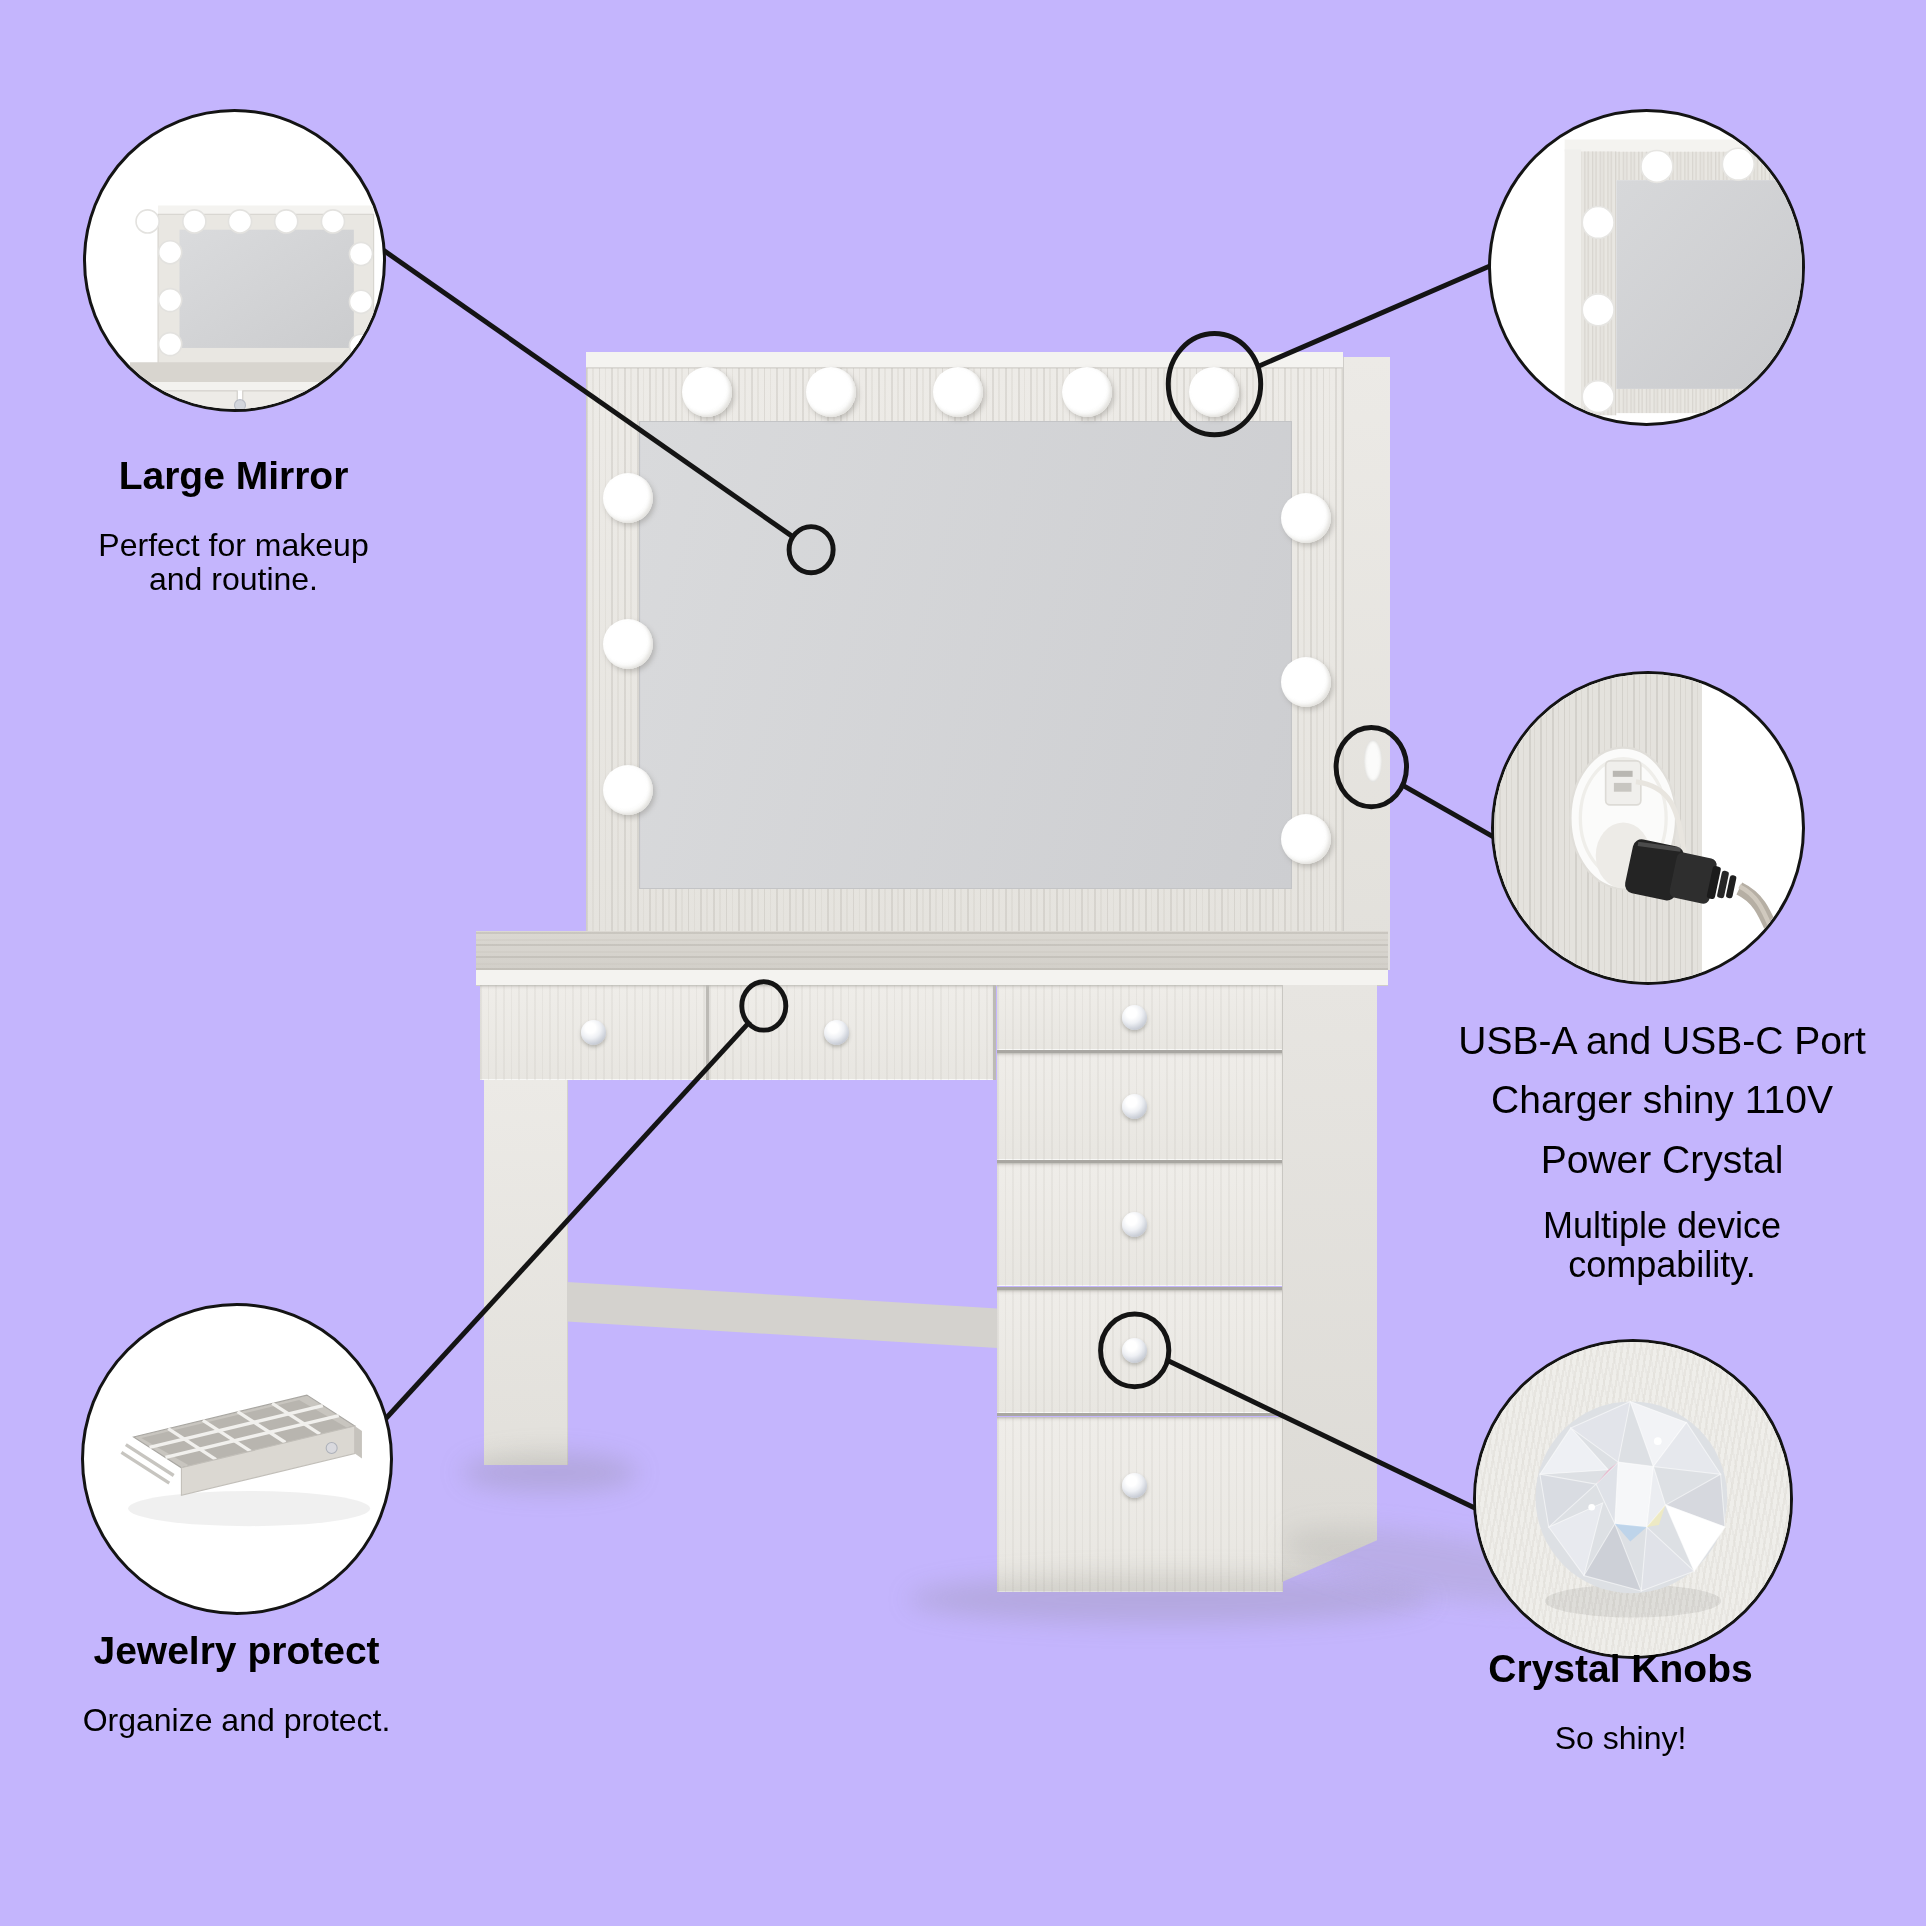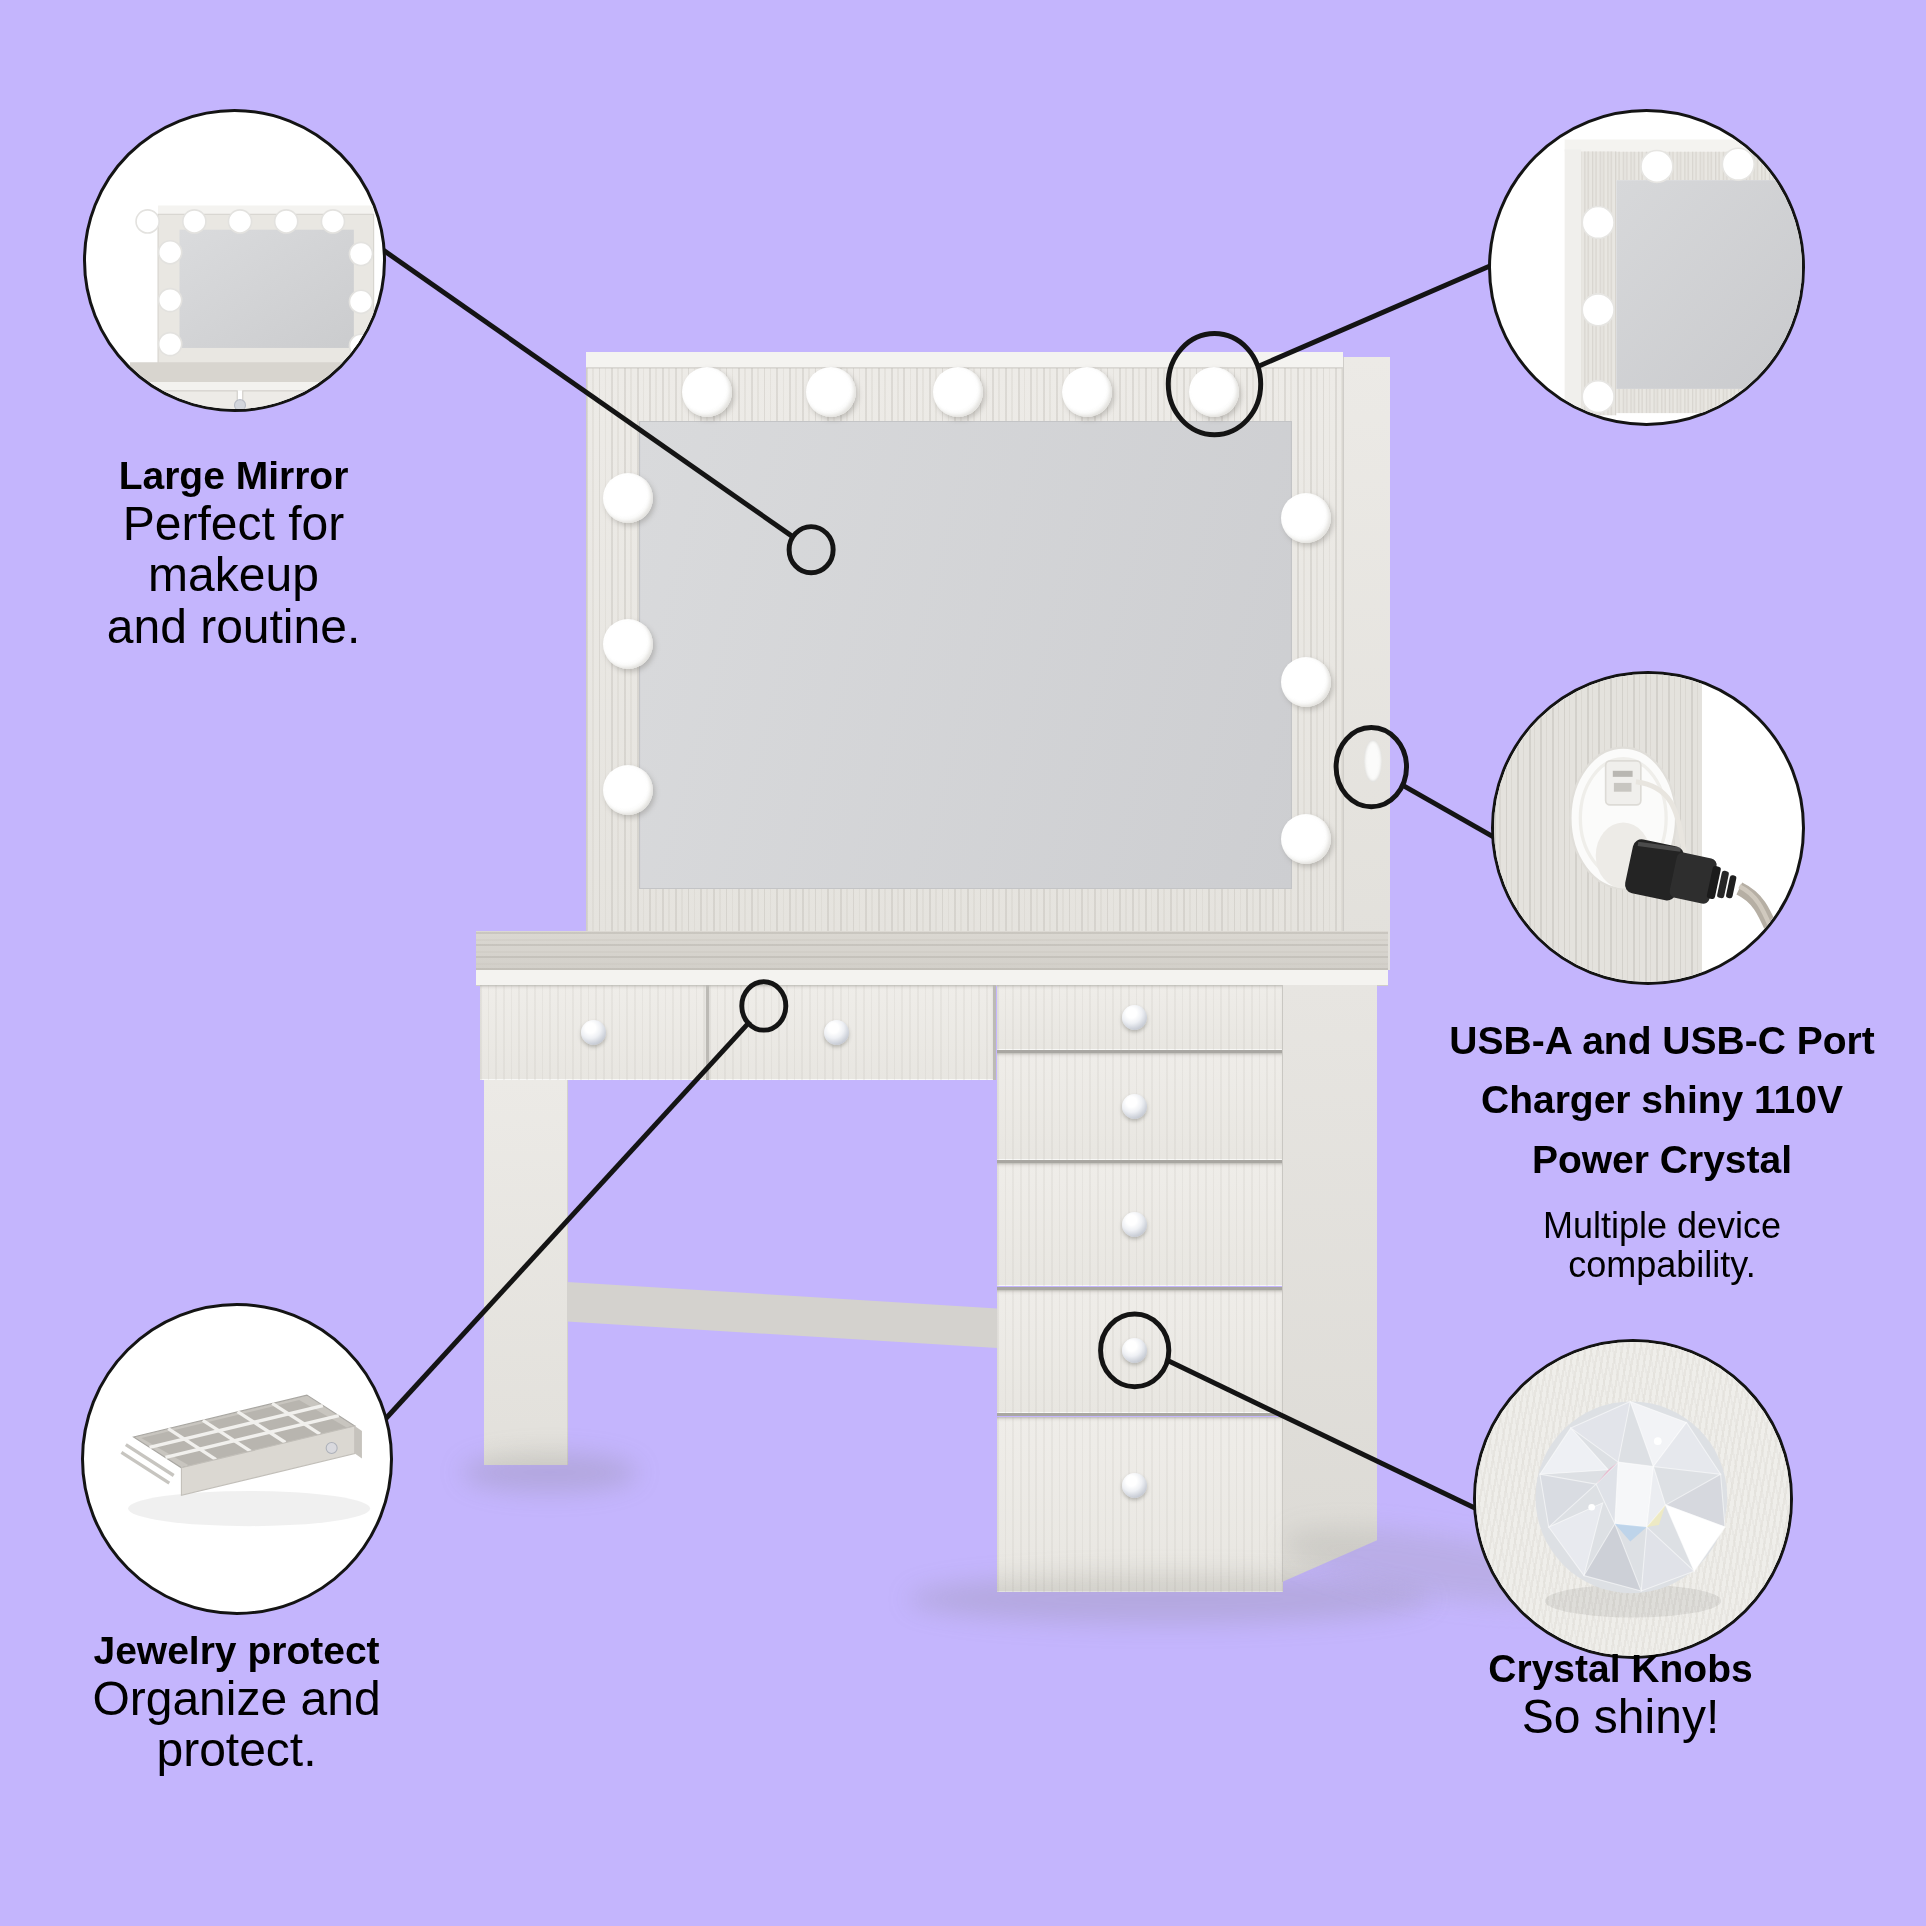--- a/index.html
+++ b/index.html
@@ -30,22 +30,22 @@
      box-shadow:0 2.2px 3.9px rgba(90,88,84,.35);}
   .shadow{border-radius:50%;filter:blur(12px);}
 
   
   .inset{border:3.3px solid #141414;border-radius:50%;background:#fff;overflow:hidden;z-index:10;}
   .overlay{position:absolute;left:0;top:0;z-index:5;pointer-events:none;}
 
   
   .label{text-align:center;z-index:12;}
   .t{font-weight:bold;font-size:39px;line-height:1.1;}
-  .t2{font-weight:bold;font-size:39px;line-height:1.52;}
-  .d{font-size:48px;line-height:1.07;margin-top:0;}
+  .t2{font-weight:normal;font-size:39px;line-height:1.52;}
+  .d{font-size:32px;line-height:1.07;margin-top:30px;}
   .d2{font-size:36px;line-height:1.07;margin-top:18.7px;}
 
   
   .o-wood{left:0;top:0;width:208px;height:308px;background:#e4e2dd;}
   .o-wood:before{content:"";position:absolute;inset:0;
      background:repeating-linear-gradient(90deg,rgba(150,146,138,.22) 0 1.7px,transparent 1.7px 5.5px,
                 rgba(196,192,184,.3) 5.5px 6.6px,transparent 6.6px 11.6px);}
   
   .gem-bg{left:0;top:0;width:314px;height:314px;background:#efeeea;}
   .gem-bg:before{content:"";position:absolute;inset:0;opacity:.55;

